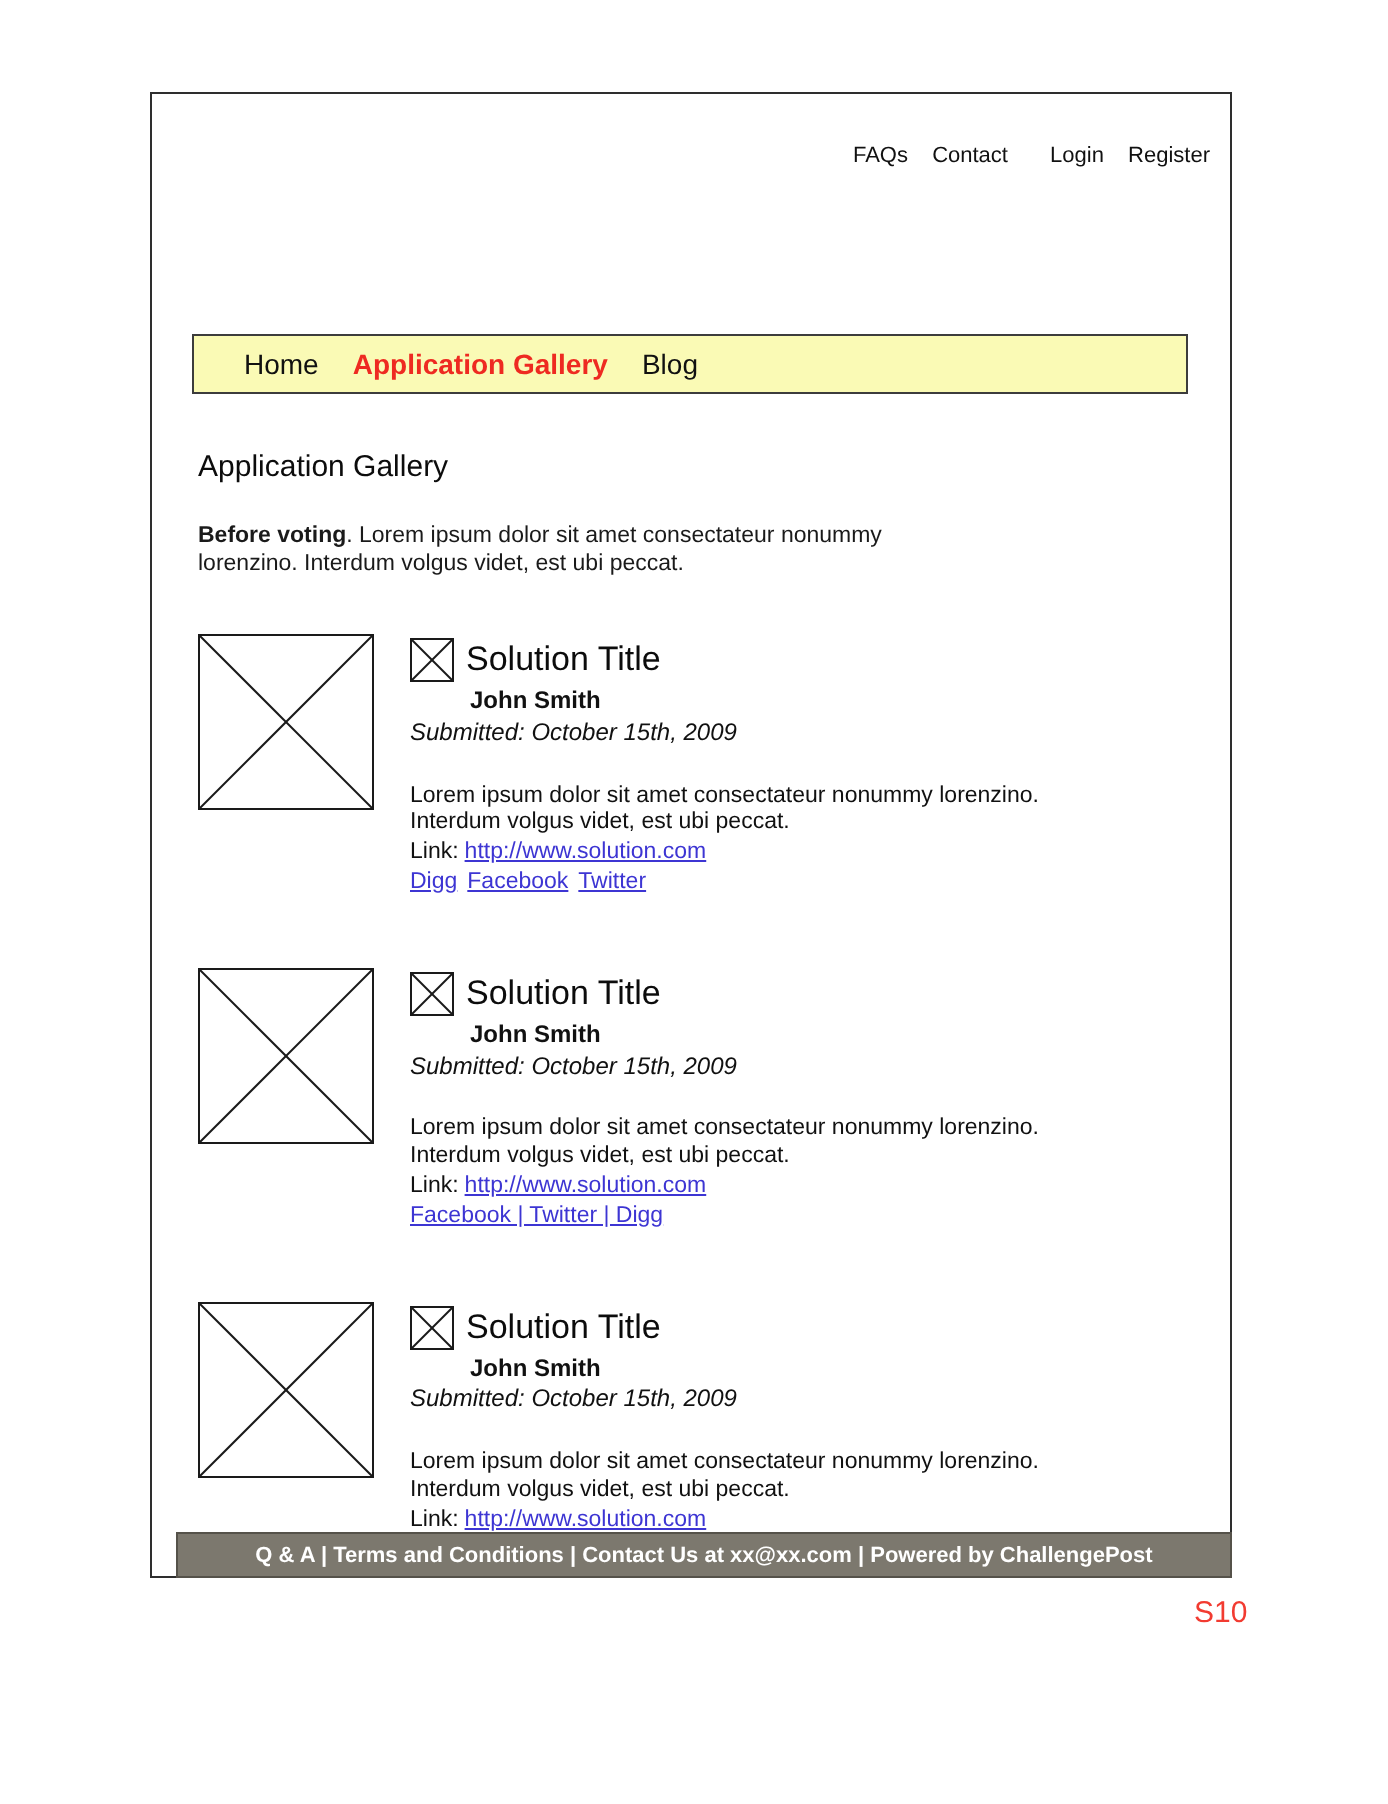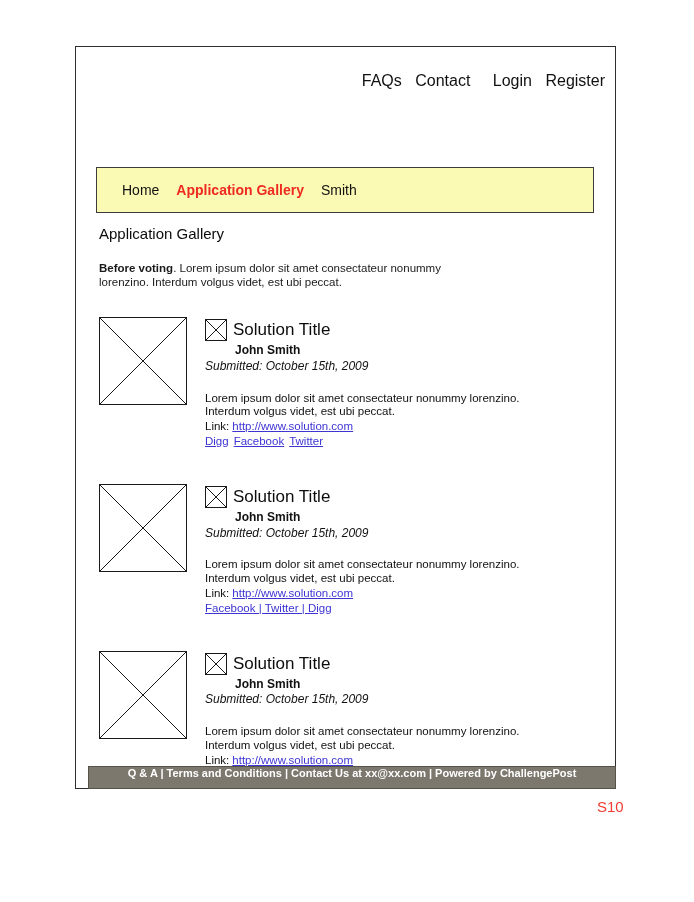--- a/index.html
+++ b/index.html
@@ -8,34 +8,34 @@
     position:relative; overflow:hidden; }
 
   .page {
     position:absolute; left:75px; top:46px; width:541px; height:743px;
     border:1px solid #2e2e2e; background:#fff;
   }
 
   
   .header-links {
     position:absolute; top:25px; right:10px;
-    font-size:16px; color:#111; white-space:nowrap;
+    font-size:11px; color:#111; white-space:nowrap;
   }
   .header-links a { color:#111; text-decoration:none; margin-left:9px; cursor:pointer; }
   .header-links a.group-gap { margin-left:18px; }
 
   
   .site-title {
     position:absolute; top:63px; left:23px;
     font-size:23px; font-weight:400; color:#0c0c0c; letter-spacing:0.2px;
   }
 
   
   .navbar {
-    position:absolute; top:120px; left:20px; right:21px; height:46px;
+    position:absolute; top:120px; left:20px; right:21px; height:30px;
     background:#fafab5; border:1px solid #3c3c3c;
     display:flex; align-items:center; font-size:14px;
   }
   .navbar .nav-item { margin-left:17px; cursor:pointer; color:#111; }
   .navbar .nav-item:first-child { margin-left:25px; }
   .navbar .nav-item.active { color:#ee2a21; font-weight:bold; }
 
   
   .gallery-heading {
     position:absolute; top:178px; left:23px;
@@ -63,21 +63,21 @@
   a.wire-link { color:#3d35d3; text-decoration:underline; cursor:pointer; }
   .linkline a.wire-link { margin-left:3px; }
   .social { margin-top:1px; }
   .social a.wire-link { margin-right:5px; }
 
   
   .footer-bar {
     position:absolute; left:-1px; right:-1px; bottom:-1px; height:23px;
     background:#7c786e; border:1px solid #55524a;
     color:#ffffff; font-size:11px; font-weight:bold;
-    display:flex; justify-content:center;
+    display:flex; align-items:center; justify-content:center;
     white-space:nowrap;
     margin-left:13px;
   }
 
   
   .slide-label {
     position:absolute; left:597px; top:798px;
     color:#f23b31; font-size:15px;
   }
 </style>
@@ -90,21 +90,21 @@
     <a>FAQs</a>
     <a>Contact</a>
     <a class="group-gap">Login</a>
     <a>Register</a>
   </div>
 
 
   <div class="navbar">
     <span class="nav-item">Home</span>
     <span class="nav-item active">Application Gallery</span>
-    <span class="nav-item">Smith</span>
+    <span class="nav-item">Blog</span>
   </div>
 
   <div class="gallery-heading">Application Gallery</div>
 
   <div class="gallery-intro"><b>Before voting</b><span>. Lorem ipsum dolor sit amet consectateur nonummy lorenzino. Interdum volgus videt, est ubi peccat.</span></div>
 
   <div class="solutions">
 
     <div class="solution">
       <div class="thumb">

